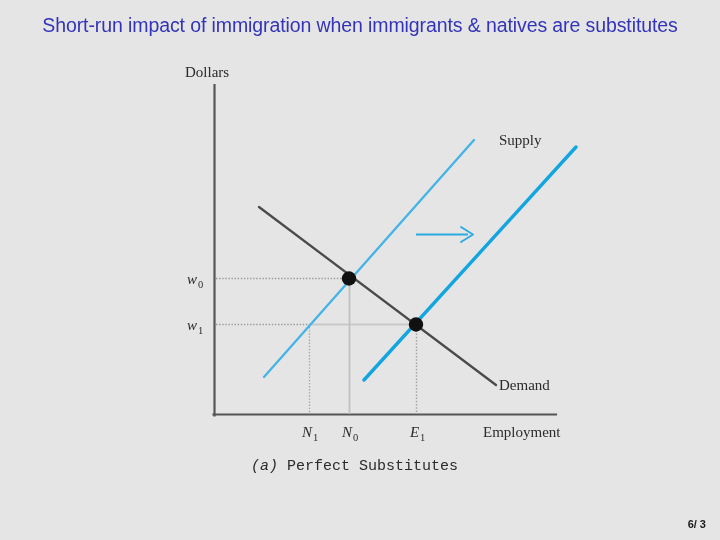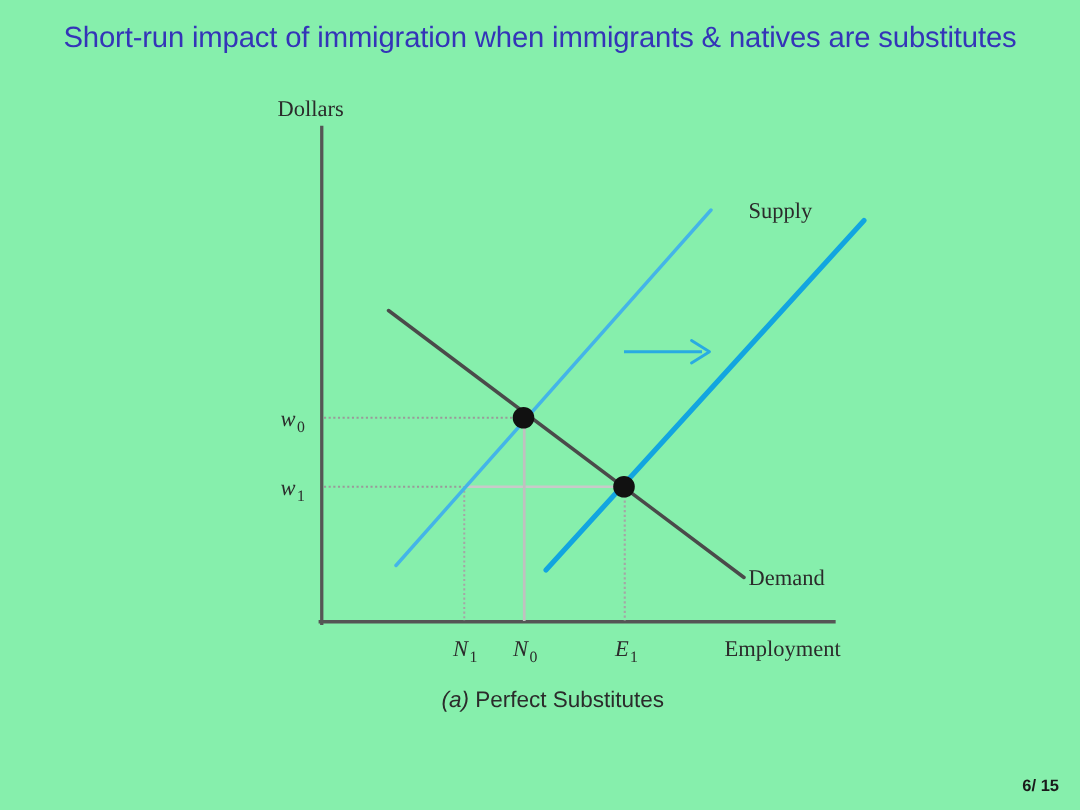--- a/index.html
+++ b/index.html
@@ -12,21 +12,21 @@
     background: #ffffff;
     font-family: "Liberation Serif", serif;
     overflow: hidden;
     position: relative;
   }
   #slide {
     position: absolute;
     left: 0; top: 0;
     width: 720px;
     height: 540px;
-    background: #86efac;
+    background: #e5e5e5;
   }
   #slide-title {
     position: absolute;
     left: 0;
     top: 14px;
     width: 720px;
     text-align: center;
     font-family: "Liberation Sans", sans-serif;
     font-size: 19.5px;
     font-weight: 400;
@@ -62,25 +62,25 @@
     fill: #2b2b2b;
   }
   .ticksub {
     font-family: "Liberation Serif", serif;
     font-style: normal;
     font-size: 10.5px;
     fill: #2b2b2b;
   }
   #caption {
     position: absolute;
-    left: 196px;
+    left: 182px;
     top: 458px;
     width: 345px;
     text-align: center;
-    font-family: Liberation Sans, sans-serif;
+    font-family: Liberation Mono, monospace;
     font-size: 15px;
     color: #2b2b2b;
   }
   #caption .ital { font-style: italic; }
   #page-number {
     position: absolute;
     right: 14px;
     bottom: 10px;
     font-family: "Liberation Sans", sans-serif;
     font-size: 11px;
@@ -164,15 +164,15 @@
         <text class="ticksub" x="389" y="386">1</text>
       </g>
 
     </svg>
   </div>
 
   <div id="caption">
     <span class="ital">(a)</span><span> Perfect Substitutes</span>
   </div>
 
-  <div id="page-number">6/ 15</div>
+  <div id="page-number">6/ 3</div>
 
 </div>
 
 </body></html>

